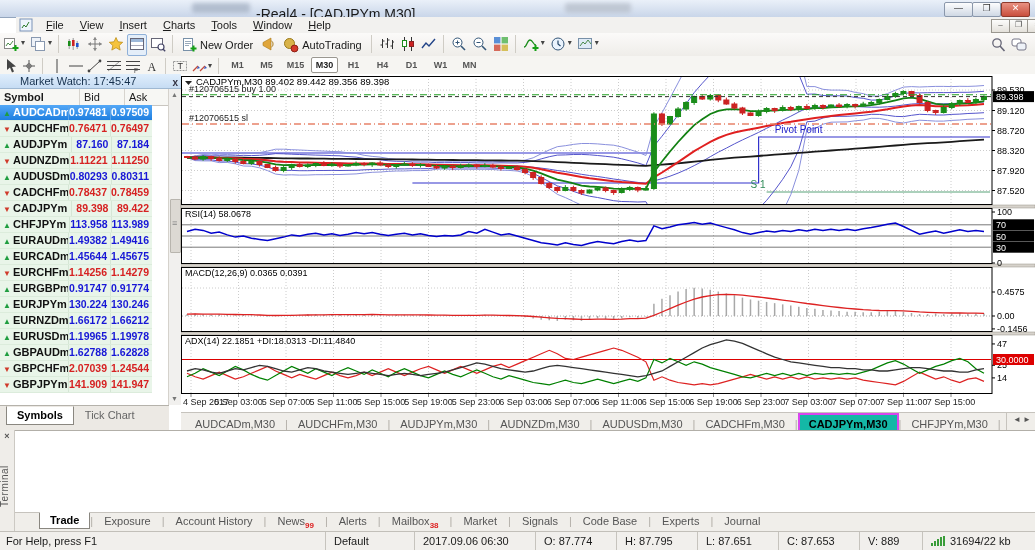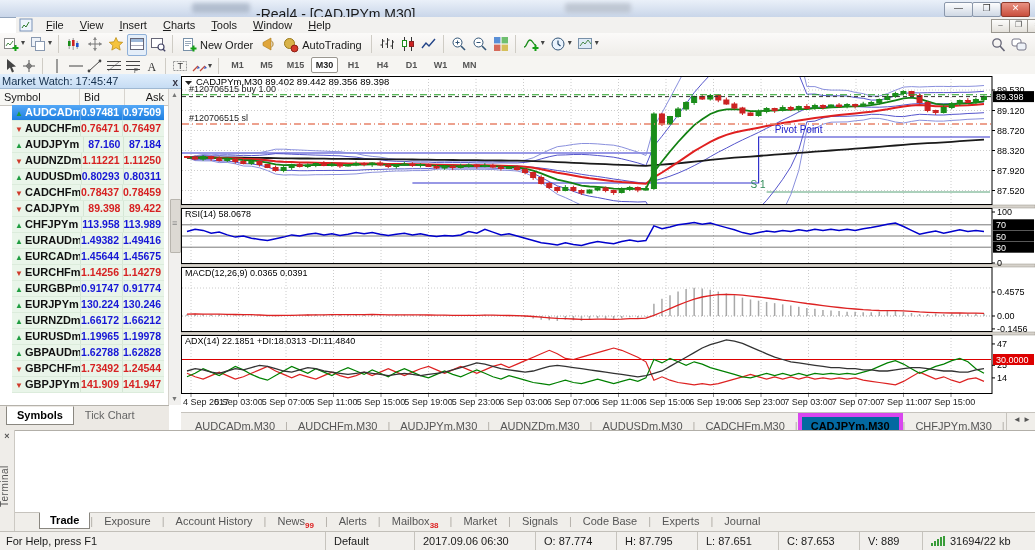--- a/index.html
+++ b/index.html
@@ -34,25 +34,25 @@
   .tsep{display:inline-block;vertical-align:top;width:1px;height:18px;background:#cfccc5;margin:2px 4px 0 4px}
   .caret{display:inline-block;vertical-align:top;font-size:8px;color:#444;margin:5px 2px 0 0}
   .tbtn2{display:inline-block;vertical-align:top;margin:1px 0 0 1px;padding:0px;height:15px;border:1px solid transparent;border-radius:2px}
   .tf{display:inline-block;vertical-align:top;margin:1px 1px 0 1px;width:25px;height:14px;border:1px solid transparent;
     text-align:center;font-size:9px;font-weight:bold;color:#555;line-height:14px;border-radius:2px}
   .tf.pressed{border:1px solid #9a9790;background:#fff;color:#222}
   #tb1-right{position:absolute;right:6px;top:1px}
   
   #market-watch{position:absolute;left:0;top:74px;width:181px;height:356px;background:#fff;border-right:1px solid #b2afa8}
   #mw-header{position:absolute;left:0;top:0;width:181px;height:15px;
-    background:linear-gradient(#e0eefc,#c6dcf3);border-bottom:1px solid #9fb8d2;color:#15304d;line-height:15px;padding-left:2px;box-sizing:border-box}
+    background:linear-gradient(#e0eefc,#c6dcf3);border-bottom:1px solid #9fb8d2;color:#15304d;line-height:15px;padding-left:20px;box-sizing:border-box}
   #mw-close{position:absolute;right:3px;top:1px;color:#334;font-weight:bold;font-size:10px}
   #mw-cols{position:absolute;left:0;top:15px;width:169px;height:16px;background:#f7f7f4;border-bottom:1px solid #c9c6c0;display:flex}
   #mw-cols span{line-height:16px;border-right:1px solid #d7d4ce;box-sizing:border-box;padding:0 4px;color:#1a1a1a}
-  #mw-rows{position:absolute;left:12px;top:31px;width:152px;height:300px;overflow:hidden}
+  #mw-rows{position:absolute;left:0;top:31px;width:152px;height:300px;overflow:hidden}
   .mw-row{display:flex;height:15px;line-height:15px;background:#e9f5e9;border-bottom:1px solid #dcecdc;font-weight:bold}
   .mw-row .c-sym{width:80px;box-sizing:border-box;padding-left:3px;border-right:1px solid #d5e6d5;color:#111;overflow:hidden;white-space:nowrap}
   .mw-row .c-bid,.mw-row .c-ask{width:45px;box-sizing:border-box;text-align:right;padding-right:3px;border-right:1px solid #d5e6d5;font-size:10.5px}
   .mw-row .c-ask{width:44px;border-right:none}
   .mw-row.up .c-bid,.mw-row.up .c-ask{color:#1717d6}
   .mw-row.down .c-bid,.mw-row.down .c-ask{color:#d62222}
   .mw-row.sel{background:linear-gradient(#54a8f7,#1e7fe0)}
   .mw-row.sel .c-sym,.mw-row.sel .c-bid,.mw-row.sel .c-ask{color:#fff;border-right-color:#5aa2e8}
   .arr{display:inline-block;width:10px;font-size:8px;font-weight:normal}
   .arr.up{color:#1f9d40}.arr.down{color:#d03a2b}
@@ -62,21 +62,21 @@
   #mw-thumb:after{content:"≡";position:absolute;left:1px;top:18px;font-size:9px;color:#888}
   #mw-tabs{position:absolute;left:0;top:331px;width:169px;height:25px;background:#ece9e4;border-top:1px solid #b5b2ab;padding-left:6px;box-sizing:border-box}
   .mwtab{display:inline-block;padding:2px 10px 3px 10px;margin-top:0;color:#666;border:1px solid transparent}
   .mwtab.active{background:#fff;border:1px solid #8a8780;border-top-color:#ece9e4;color:#000;font-weight:bold}
   
   #chart-svg{position:absolute;left:181px;top:74px;cursor:crosshair;background:#fff}
   #chart-svg text{font-family:"Liberation Sans",sans-serif}
   
   #chart-tabs{position:absolute;left:181px;top:412px;width:854px;height:18px;background:#f0eeea;border-top:1px solid #c6c3bd;overflow:hidden;white-space:nowrap}
   .ctab{display:inline-block;padding:3px 9px 2px 9px;color:#555;border:1px solid transparent}
-  .ctab.active{background:#0369a1;border:4px solid #d946ef;color:#000;font-weight:bold}
+  .ctab.active{background:#14b8a6;border:2px solid #d946ef;color:#000;font-weight:bold}
   .ctabsep{color:#b0ada6}
   #chart-tabs-arrows{position:absolute;right:0;top:0;height:17px;background:#f0eeea;padding:2px 4px 0 6px;color:#555;font-size:8px;border-left:1px solid #c6c3bd}
   
   #terminal{position:absolute;left:0;top:430px;width:1035px;height:82px;background:#fff;border-top:1px solid #b2afa8}
   #term-strip{position:absolute;left:0;top:430px;width:14px;height:101px;background:#efede9;border-right:1px solid #ccc9c3}
   #term-strip .x{display:block;text-align:center;font-size:9px;color:#555;font-weight:bold;margin-top:1px}
   #term-strip .vtext{position:absolute;left:-1px;top:16px;width:16px;writing-mode:vertical-rl;transform:rotate(180deg);
     font-size:10px;color:#555;letter-spacing:.5px;height:80px;text-align:center}
   
   #bottom-tabs{position:absolute;left:15px;top:512px;width:1020px;height:19px;background:#f0eeea;border-top:1px solid #c6c3bd;padding-left:24px;box-sizing:border-box;white-space:nowrap}
@@ -221,23 +221,23 @@
           <path d="M7 8l-1 3 3-1zM14 8l-1 3 3-1z" fill="#3a5ac3"></path>
         </svg></span><span class="caret">▾</span><span class="tsep"></span><span class="tf">M1</span><span class="tf">M5</span><span class="tf">M15</span><span class="tf pressed">M30</span><span class="tf">H1</span><span class="tf">H4</span><span class="tf">D1</span><span class="tf">W1</span><span class="tf">MN</span></span>
 </div>
 
 <div id="market-watch">
   <div id="mw-header">
     <span>Market Watch: 17:45:47</span>
     <span id="mw-close">x</span>
   </div>
   <div id="mw-cols">
-      <span style="width: 80px;">Symbol</span>
+      <span style="width: 80px; font-weight: bold;">Symbol</span>
       <span style="width: 45px; text-align: left;">Bid</span>
-      <span style="width: 44px; text-align: right;">Ask</span>
+      <span style="width: 44px; ">Ask</span>
     </div>
   <div id="mw-rows">
       <div class="mw-row up sel">
         <span class="c-sym"><span class="arr up">▲</span>AUDCADm</span>
         <span class="c-bid">0.97481</span>
         <span class="c-ask">0.97509</span>
       </div>
       <div class="mw-row down">
         <span class="c-sym"><span class="arr down">▼</span>AUDCHFm</span>
         <span class="c-bid">0.76471</span>
@@ -308,21 +308,21 @@
         <span class="c-bid">1.19965</span>
         <span class="c-ask">1.19978</span>
       </div>
       <div class="mw-row up">
         <span class="c-sym"><span class="arr up">▲</span>GBPAUDm</span>
         <span class="c-bid">1.62788</span>
         <span class="c-ask">1.62828</span>
       </div>
       <div class="mw-row down">
         <span class="c-sym"><span class="arr down">▼</span>GBPCHFm</span>
-        <span class="c-bid">1.73492</span>
+        <span class="c-bid">2.07039</span>
         <span class="c-ask">1.24544</span>
       </div>
       <div class="mw-row down">
         <span class="c-sym"><span class="arr down">▼</span>GBPJPYm</span>
         <span class="c-bid">141.909</span>
         <span class="c-ask">141.947</span>
       </div>
     </div>
   <div id="mw-scroll">
     <span class="sarr" style="top:0">▲</span>

